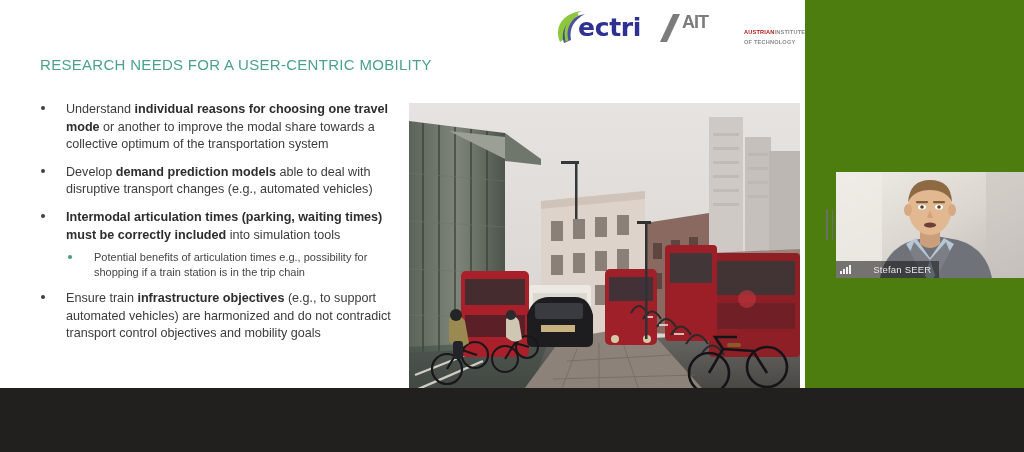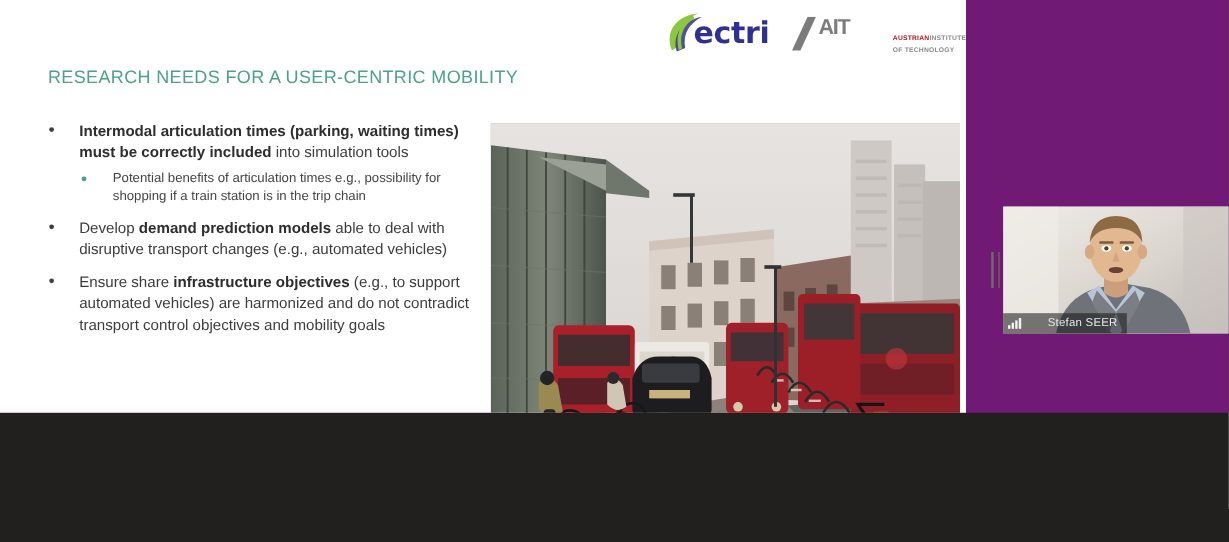--- a/index.html
+++ b/index.html
@@ -2,21 +2,21 @@
 <html><head>
 <meta charset="utf-8">
 <style>
   html,body{margin:0;padding:0;}
   body{
     width:1024px;height:452px;overflow:hidden;
     background:#221f1f;
     font-family:"Liberation Sans",sans-serif;
     -webkit-font-smoothing:antialiased;
   }
-  #stage{position:relative;width:1024px;height:344px;background:#701a75;overflow:hidden;}
+  #stage{position:relative;width:1024px;height:388px;background:#4d7c0f;overflow:hidden;}
 
   
   .slide{
     position:absolute;left:0;top:0;width:805px;height:452px;
     background:#ffffff;overflow:hidden;
   }
 
   
   .logo-bar{position:absolute;left:552px;top:4px;width:250px;height:46px;}
   .ectri{position:absolute;left:0px;top:4px;width:100px;height:40px;}
@@ -131,33 +131,37 @@
           <div><span class="ait-gray">OF TECHNOLOGY</span></div>
         </div>
       </div>
     </div>
 
     <div class="slide-title">RESEARCH NEEDS FOR A USER-CENTRIC MOBILITY</div>
 
     <div class="bullets" id="bullets">
         <div class="bullet">
           <span class="mark"></span>
+          <div class="txt"><span>Understand </span><b>individual reasons for choosing one travel mode</b><span> or another to improve the modal share towards a collective optimum of the transportation system</span></div>
+        </div>
+        <div class="bullet">
+          <span class="mark"></span>
+          <div class="txt"><span>Develop </span><b>demand prediction models</b><span> able to deal with disruptive transport changes (e.g., automated vehicles)</span></div>
+        </div>
+        <div class="bullet">
+          <span class="mark"></span>
           <div class="txt"><b>Intermodal articulation times (parking, waiting times) must be correctly included</b><span> into simulation tools</span></div>
           <div class="sub">
             <span class="mark"></span>
             <div class="txt">Potential benefits of articulation times e.g., possibility for shopping if a train station is in the trip chain</div>
           </div>
         </div>
         <div class="bullet">
           <span class="mark"></span>
-          <div class="txt"><span>Develop </span><b>demand prediction models</b><span> able to deal with disruptive transport changes (e.g., automated vehicles)</span></div>
-        </div>
-        <div class="bullet">
-          <span class="mark"></span>
-          <div class="txt"><span>Ensure share </span><b>infrastructure objectives</b><span> (e.g., to support automated vehicles) are harmonized and do not contradict transport control objectives and mobility goals</span></div>
+          <div class="txt"><span>Ensure train </span><b>infrastructure objectives</b><span> (e.g., to support automated vehicles) are harmonized and do not contradict transport control objectives and mobility goals</span></div>
         </div>
       </div>
 
     <div class="photo">
       <svg viewBox="0 0 391 293" preserveAspectRatio="none">
         <defs>
           <linearGradient id="sky" x1="0" y1="0" x2="0" y2="1">
             <stop offset="0%" stop-color="#e7e3e0"></stop>
             <stop offset="100%" stop-color="#d6d1cd"></stop>
           </linearGradient>

